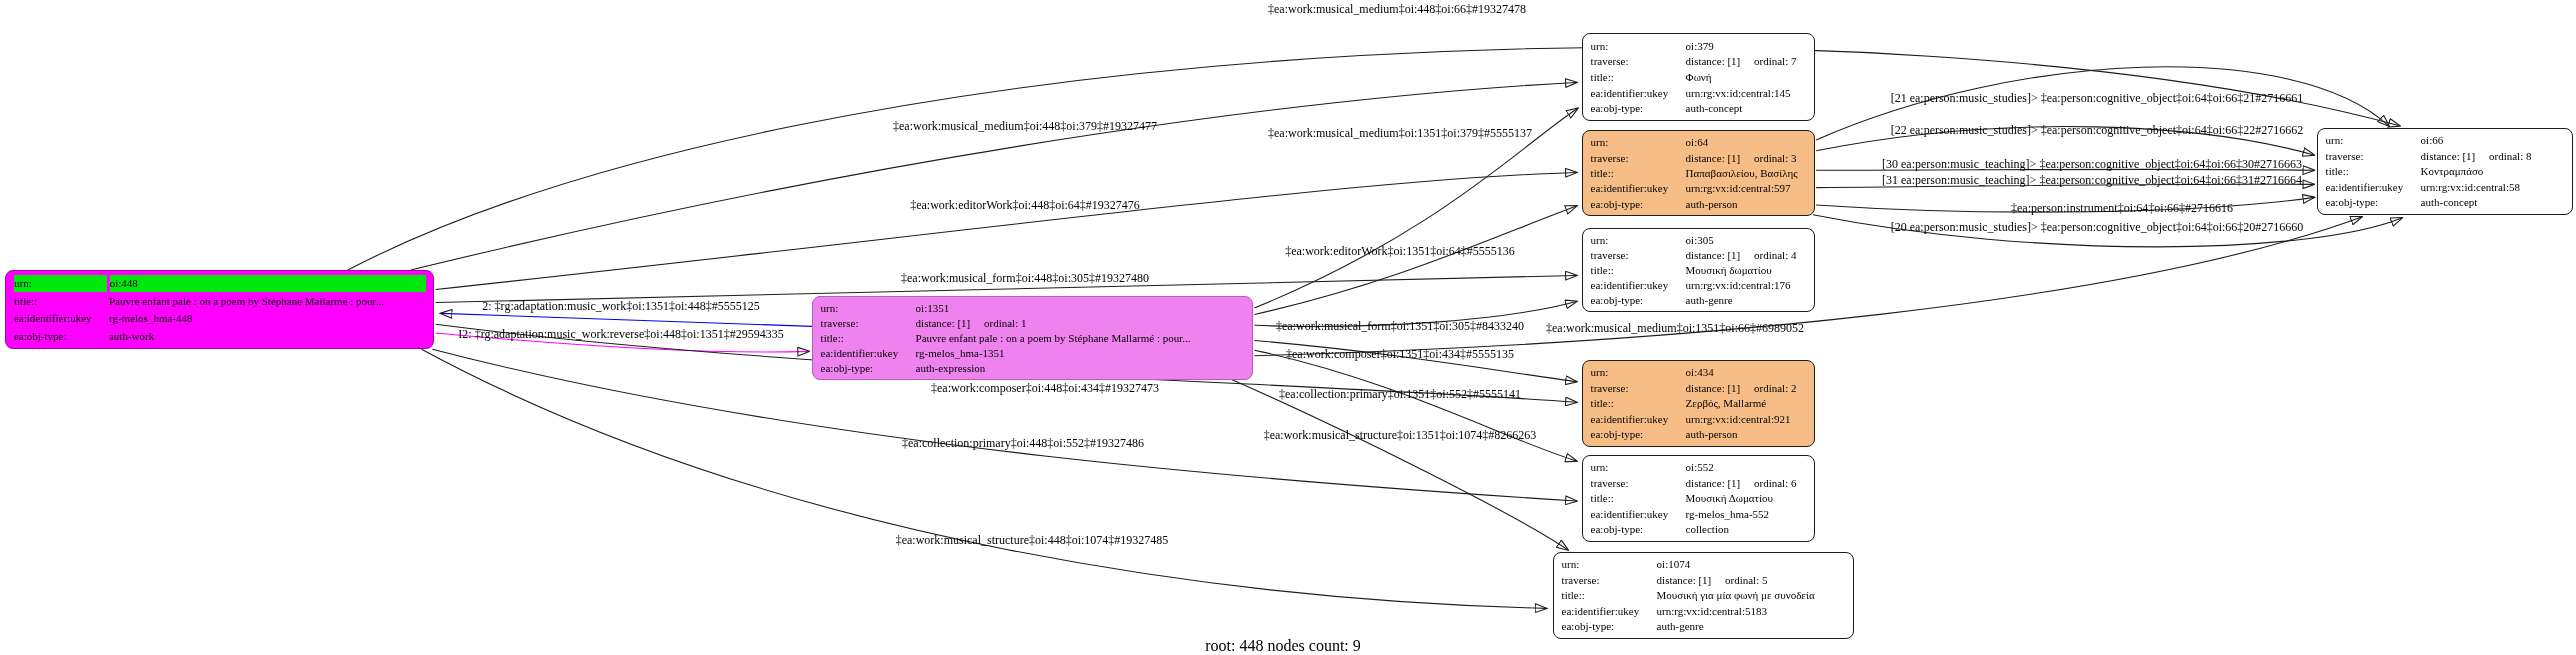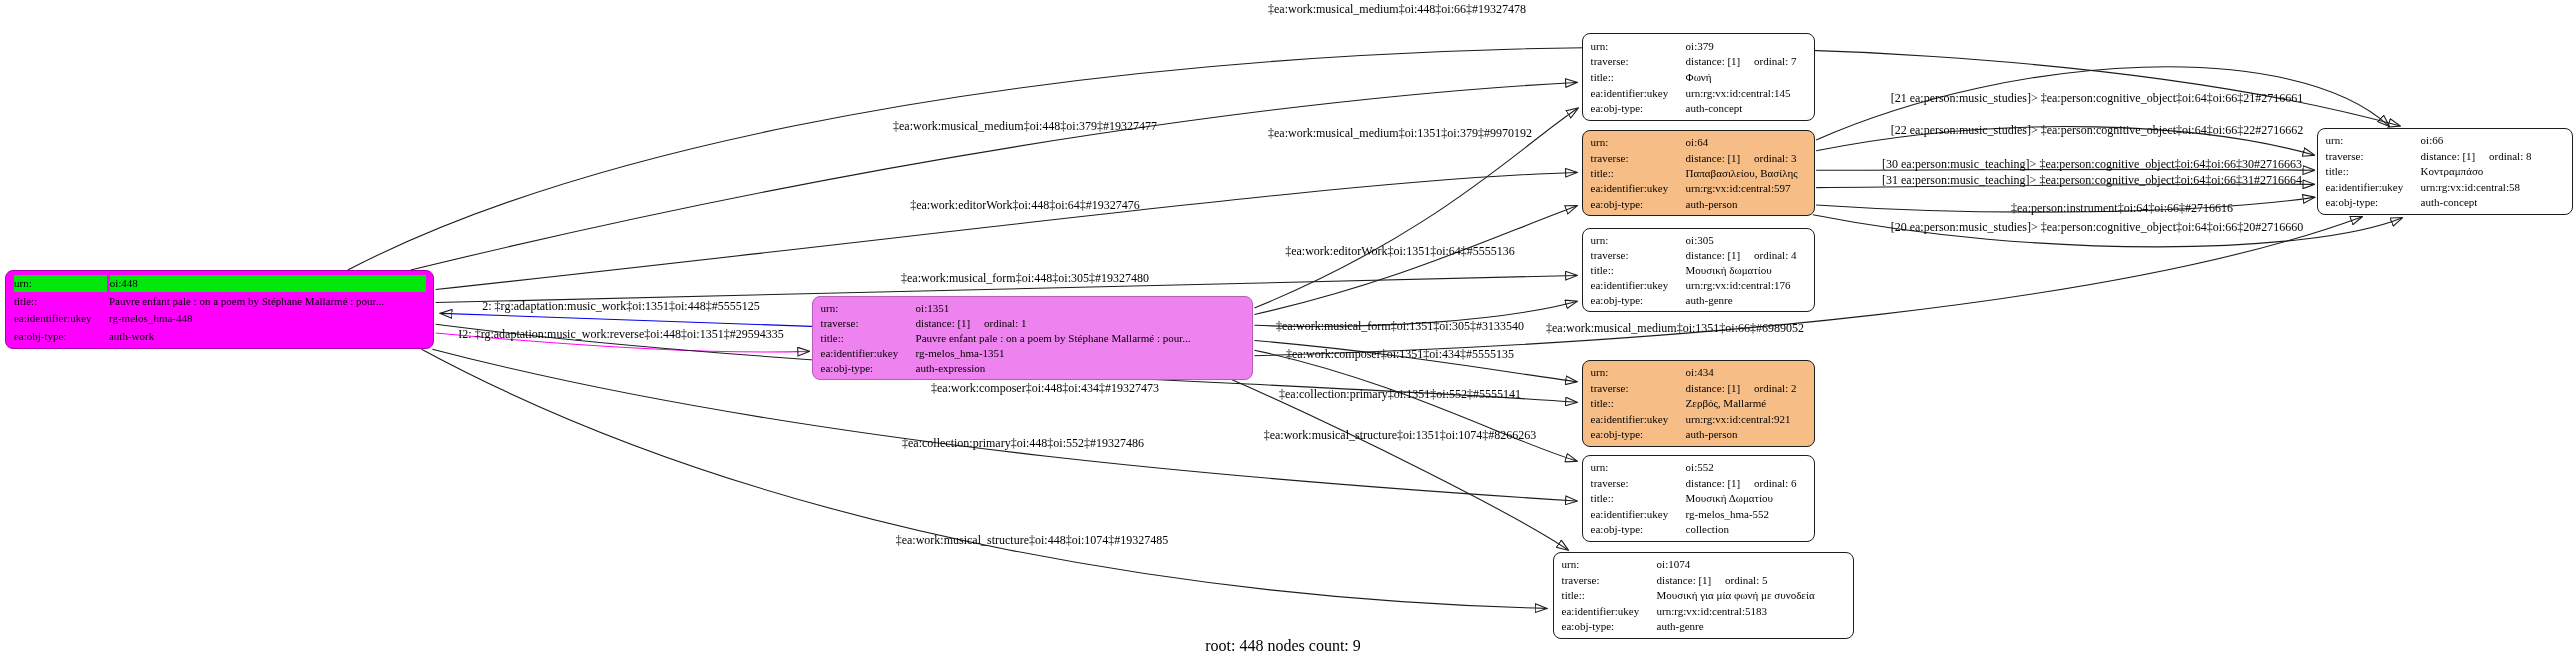--- a/index.html
+++ b/index.html
@@ -258,25 +258,25 @@
         </div>
         <div class="row">
           <span class="lbl">ea:obj-type:</span>
           <span class="val">auth-concept</span>
         </div>
       </div>
     </div>
   <div id="labels-layer">
       <div class="elabel" style="left: 1397px; top: 2.2px;">‡ea:work:musical_medium‡oi:448‡oi:66‡#19327478</div>
       <div class="elabel" style="left: 1025px; top: 119px;">‡ea:work:musical_medium‡oi:448‡oi:379‡#19327477</div>
-      <div class="elabel" style="left: 1400px; top: 126px;">‡ea:work:musical_medium‡oi:1351‡oi:379‡#9970192</div>
+      <div class="elabel" style="left: 1400px; top: 126px;">‡ea:work:musical_medium‡oi:1351‡oi:379‡#5555137</div>
       <div class="elabel" style="left: 1025px; top: 198px;">‡ea:work:editorWork‡oi:448‡oi:64‡#19327476</div>
       <div class="elabel" style="left: 1025px; top: 271px;">‡ea:work:musical_form‡oi:448‡oi:305‡#19327480</div>
       <div class="elabel" style="left: 1400px; top: 244px;">‡ea:work:editorWork‡oi:1351‡oi:64‡#5555136</div>
-      <div class="elabel" style="left: 1400px; top: 319px;">‡ea:work:musical_form‡oi:1351‡oi:305‡#3133540</div>
+      <div class="elabel" style="left: 1400px; top: 319px;">‡ea:work:musical_form‡oi:1351‡oi:305‡#8433240</div>
       <div class="elabel" style="left: 621px; top: 299px;">2: ‡rg:adaptation:music_work‡oi:1351‡oi:448‡#5555125</div>
       <div class="elabel" style="left: 621px; top: 327px;">I2: ‡rg:adaptation:music_work:reverse‡oi:448‡oi:1351‡#29594335</div>
       <div class="elabel" style="left: 1400px; top: 347px;">‡ea:work:composer‡oi:1351‡oi:434‡#5555135</div>
       <div class="elabel" style="left: 1045px; top: 369px; margin-top: 12px;">‡ea:work:composer‡oi:448‡oi:434‡#19327473</div>
       <div class="elabel" style="left: 1400px; top: 387px;">‡ea:collection:primary‡oi:1351‡oi:552‡#5555141</div>
       <div class="elabel" style="left: 1023px; top: 436px;">‡ea:collection:primary‡oi:448‡oi:552‡#19327486</div>
       <div class="elabel" style="left: 1400px; top: 428px;">‡ea:work:musical_structure‡oi:1351‡oi:1074‡#8266263</div>
       <div class="elabel" style="left: 1032px; top: 533px;">‡ea:work:musical_structure‡oi:448‡oi:1074‡#19327485</div>
       <div class="elabel" style="left: 1675px; top: 321px;">‡ea:work:musical_medium‡oi:1351‡oi:66‡#6989052</div>
       <div class="elabel" style="left: 2097px; top: 91px;">[21 ea:person:music_studies]&gt; ‡ea:person:cognitive_object‡oi:64‡oi:66‡21#2716661</div>

